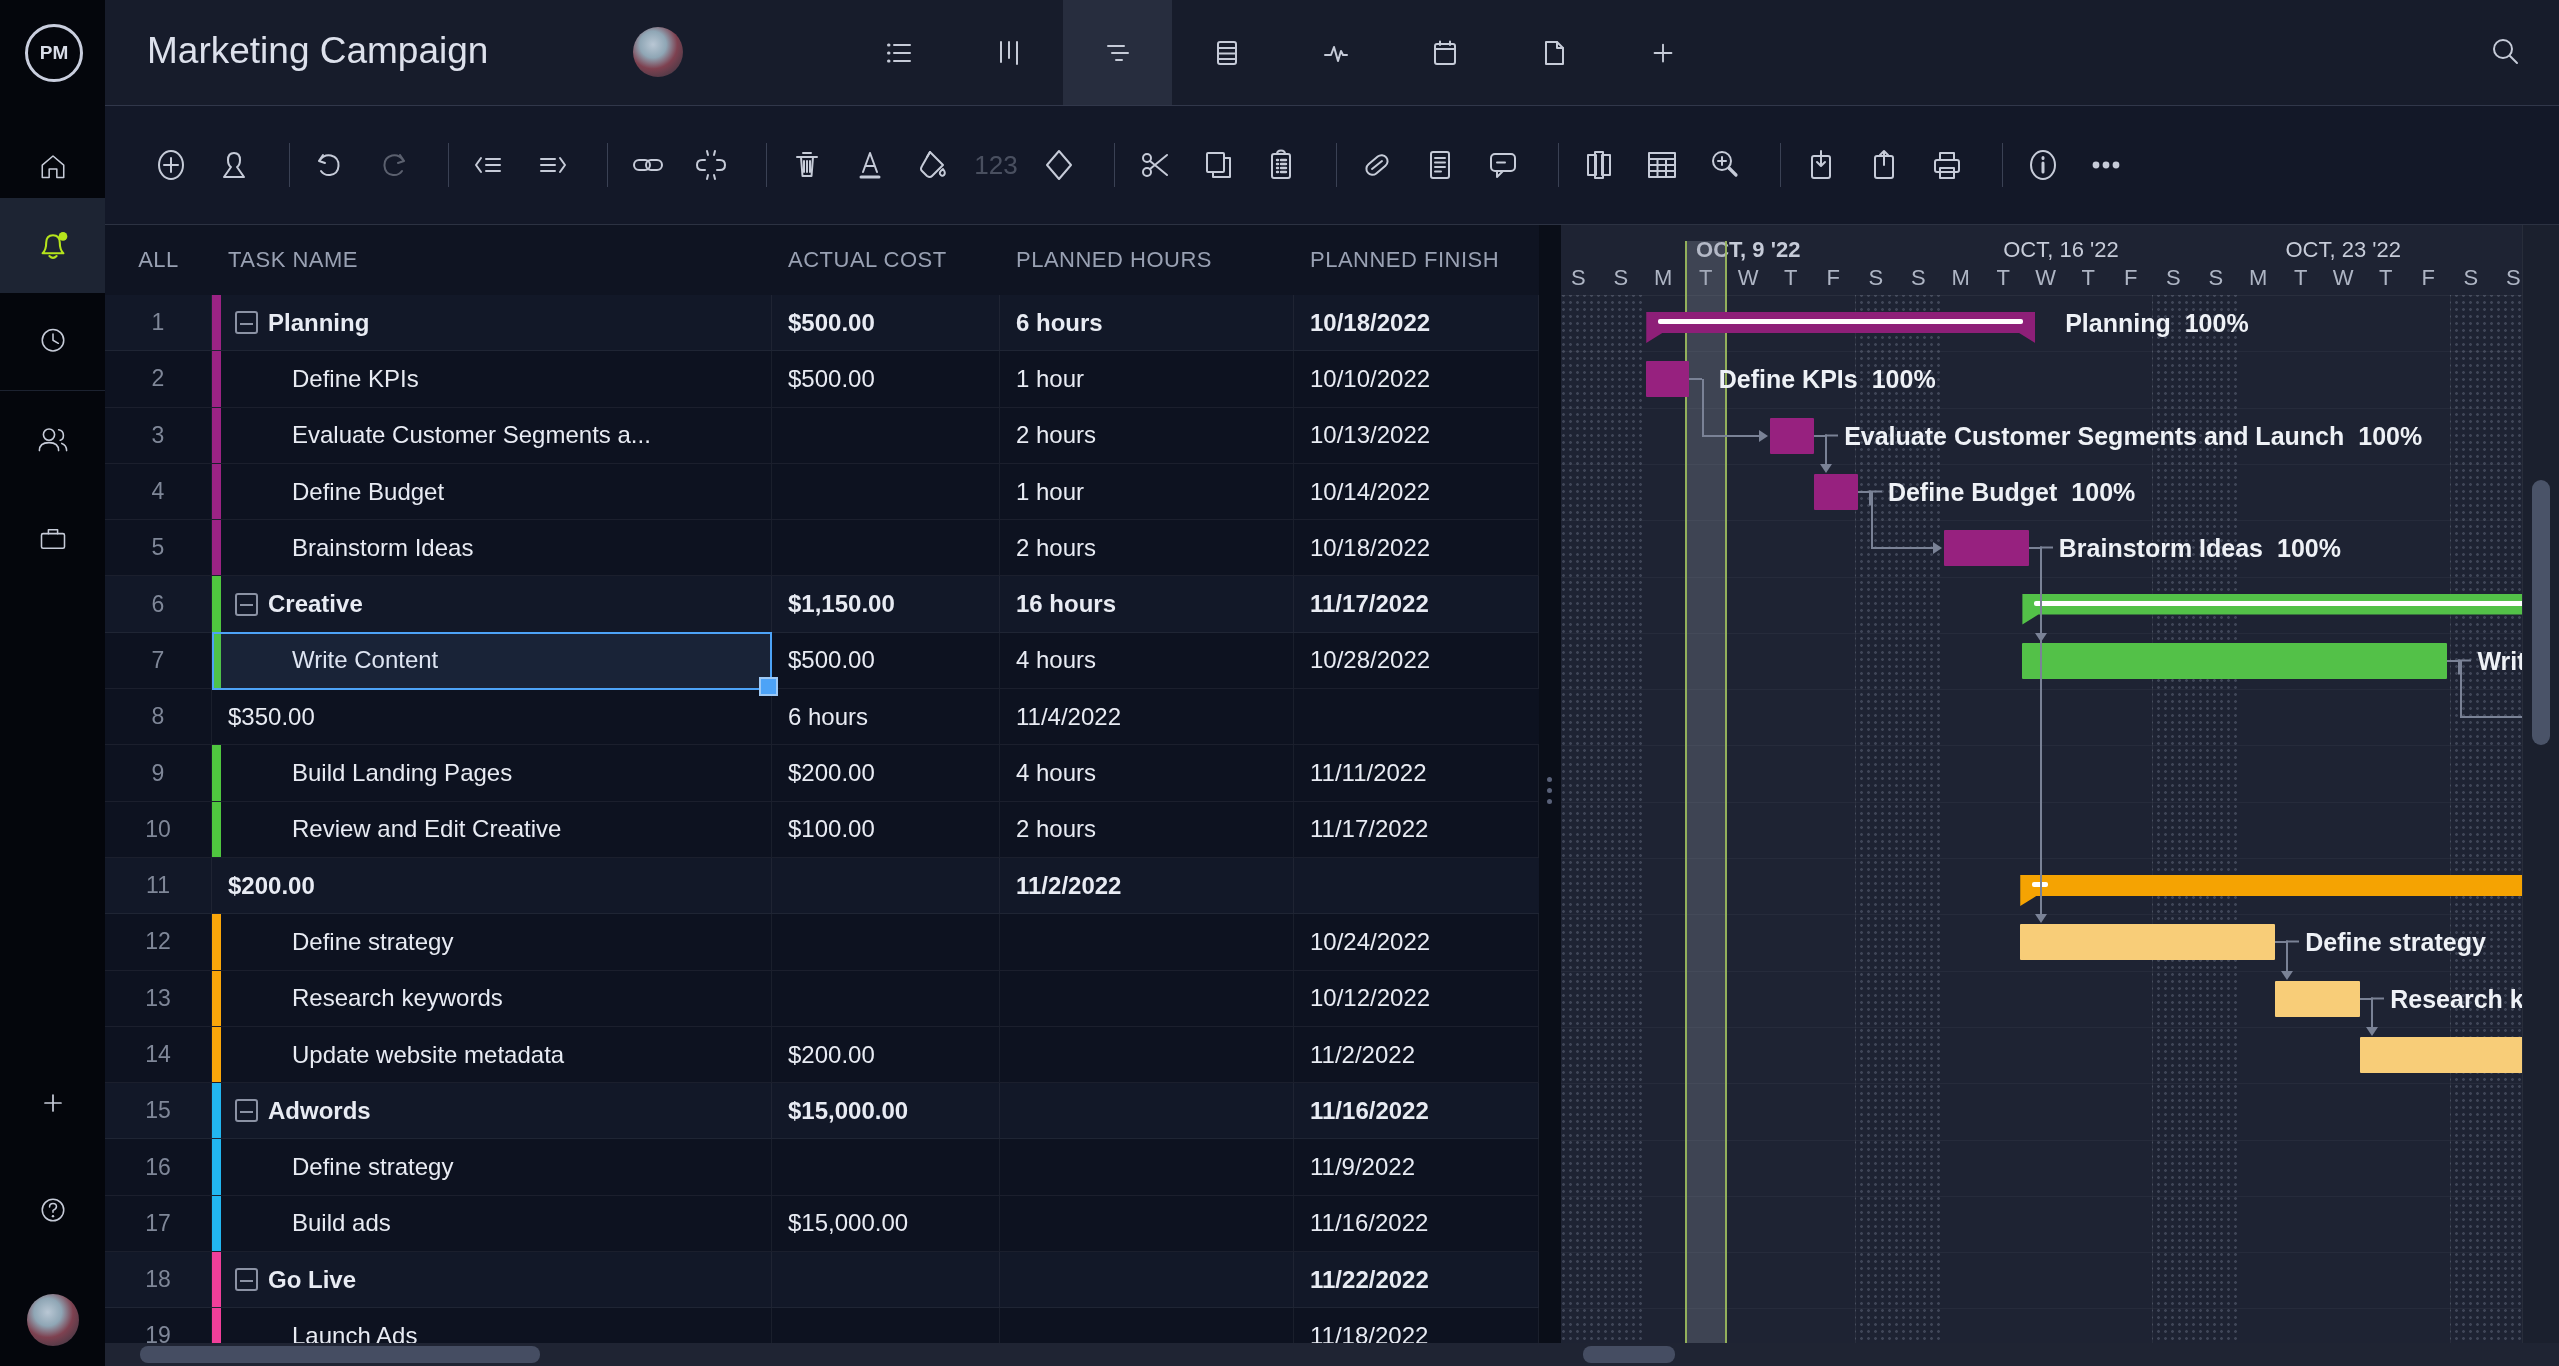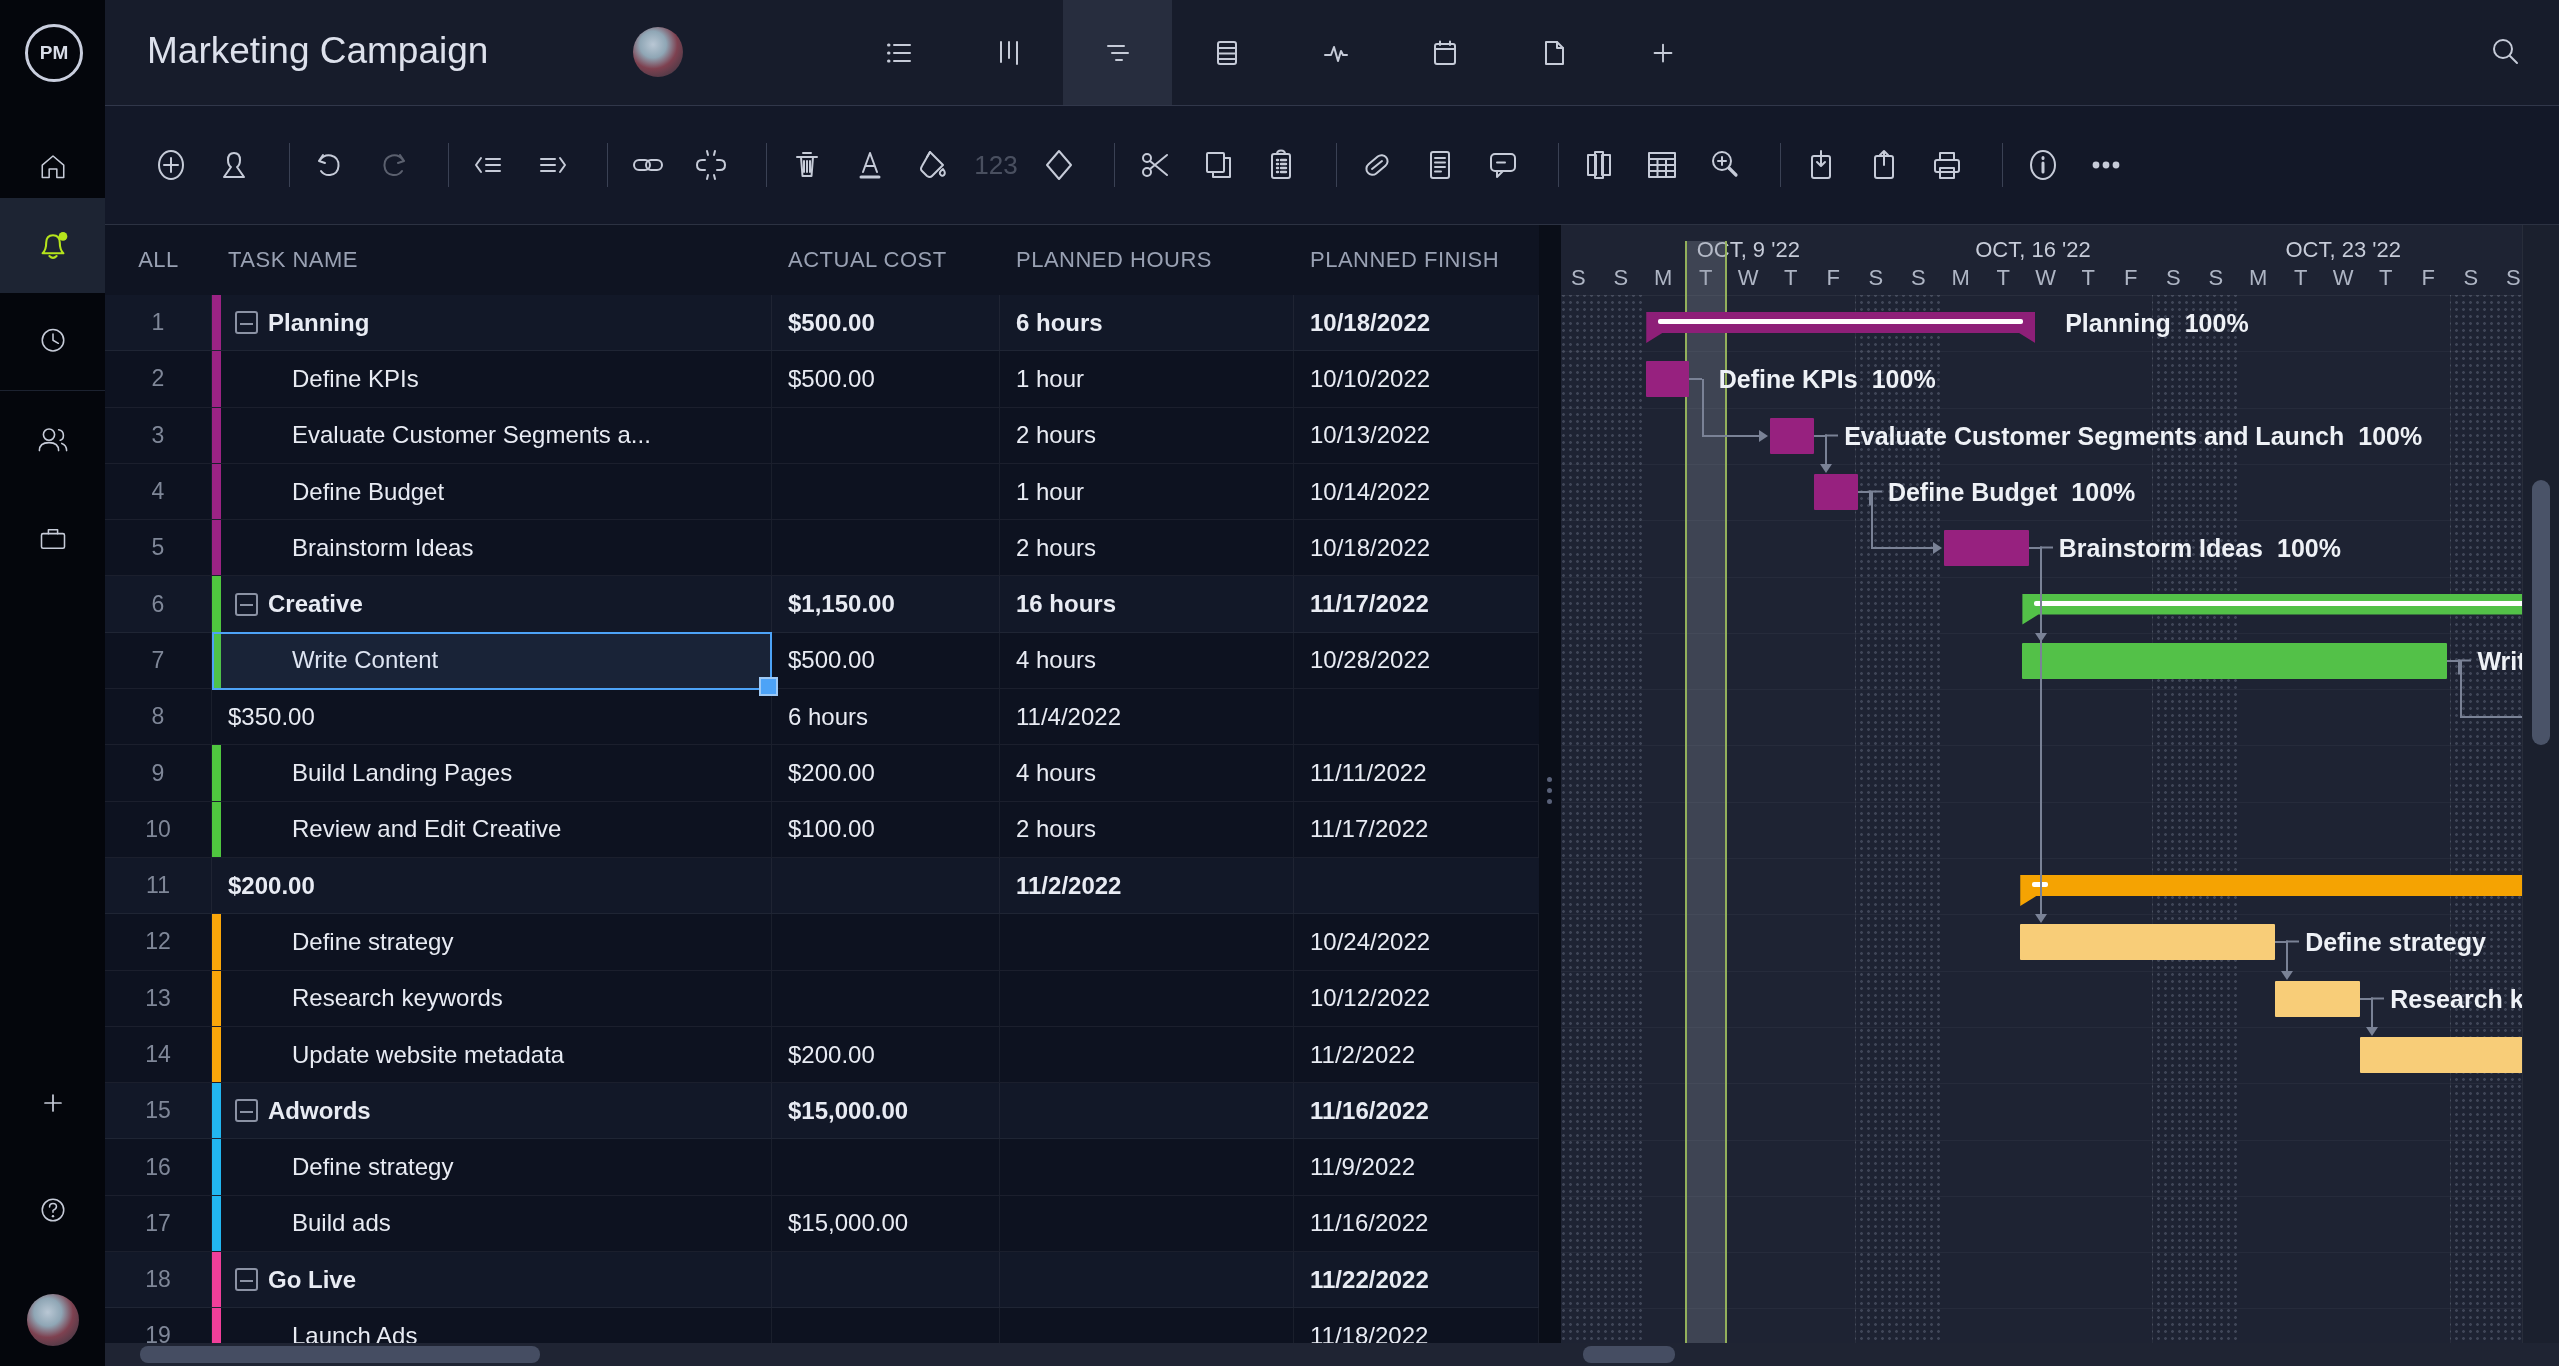--- a/index.html
+++ b/index.html
@@ -595,22 +595,22 @@
   <div class="divider">
     <div class="dots">
         <i></i>
         <i></i>
         <i></i>
       </div>
   </div>
 
   <div class="gantt-panel" id="gantt">
     <div class="g-header" id="g-header">
-        <div class="g-week" style="left: 187.25px;">OCT, 9 '22</div>
-        <div class="g-week" style="left: 472px;">OCT, 16 '22</div>
+        <div class="g-week" style="left: 187.25px; font-weight: bold;">OCT, 9 '22</div>
+        <div class="g-week" style="left: 500px;">OCT, 16 '22</div>
         <div class="g-week" style="left: 782.25px;">OCT, 23 '22</div>
         <div class="g-day" style="left: 17.25px;">S</div>
         <div class="g-day" style="left: 59.75px;">S</div>
         <div class="g-day" style="left: 102.25px;">M</div>
         <div class="g-day" style="left: 144.75px;">T</div>
         <div class="g-day" style="left: 187.25px;">W</div>
         <div class="g-day" style="left: 229.75px;">T</div>
         <div class="g-day" style="left: 272.25px;">F</div>
         <div class="g-day" style="left: 314.75px;">S</div>
         <div class="g-day" style="left: 357.25px;">S</div>

